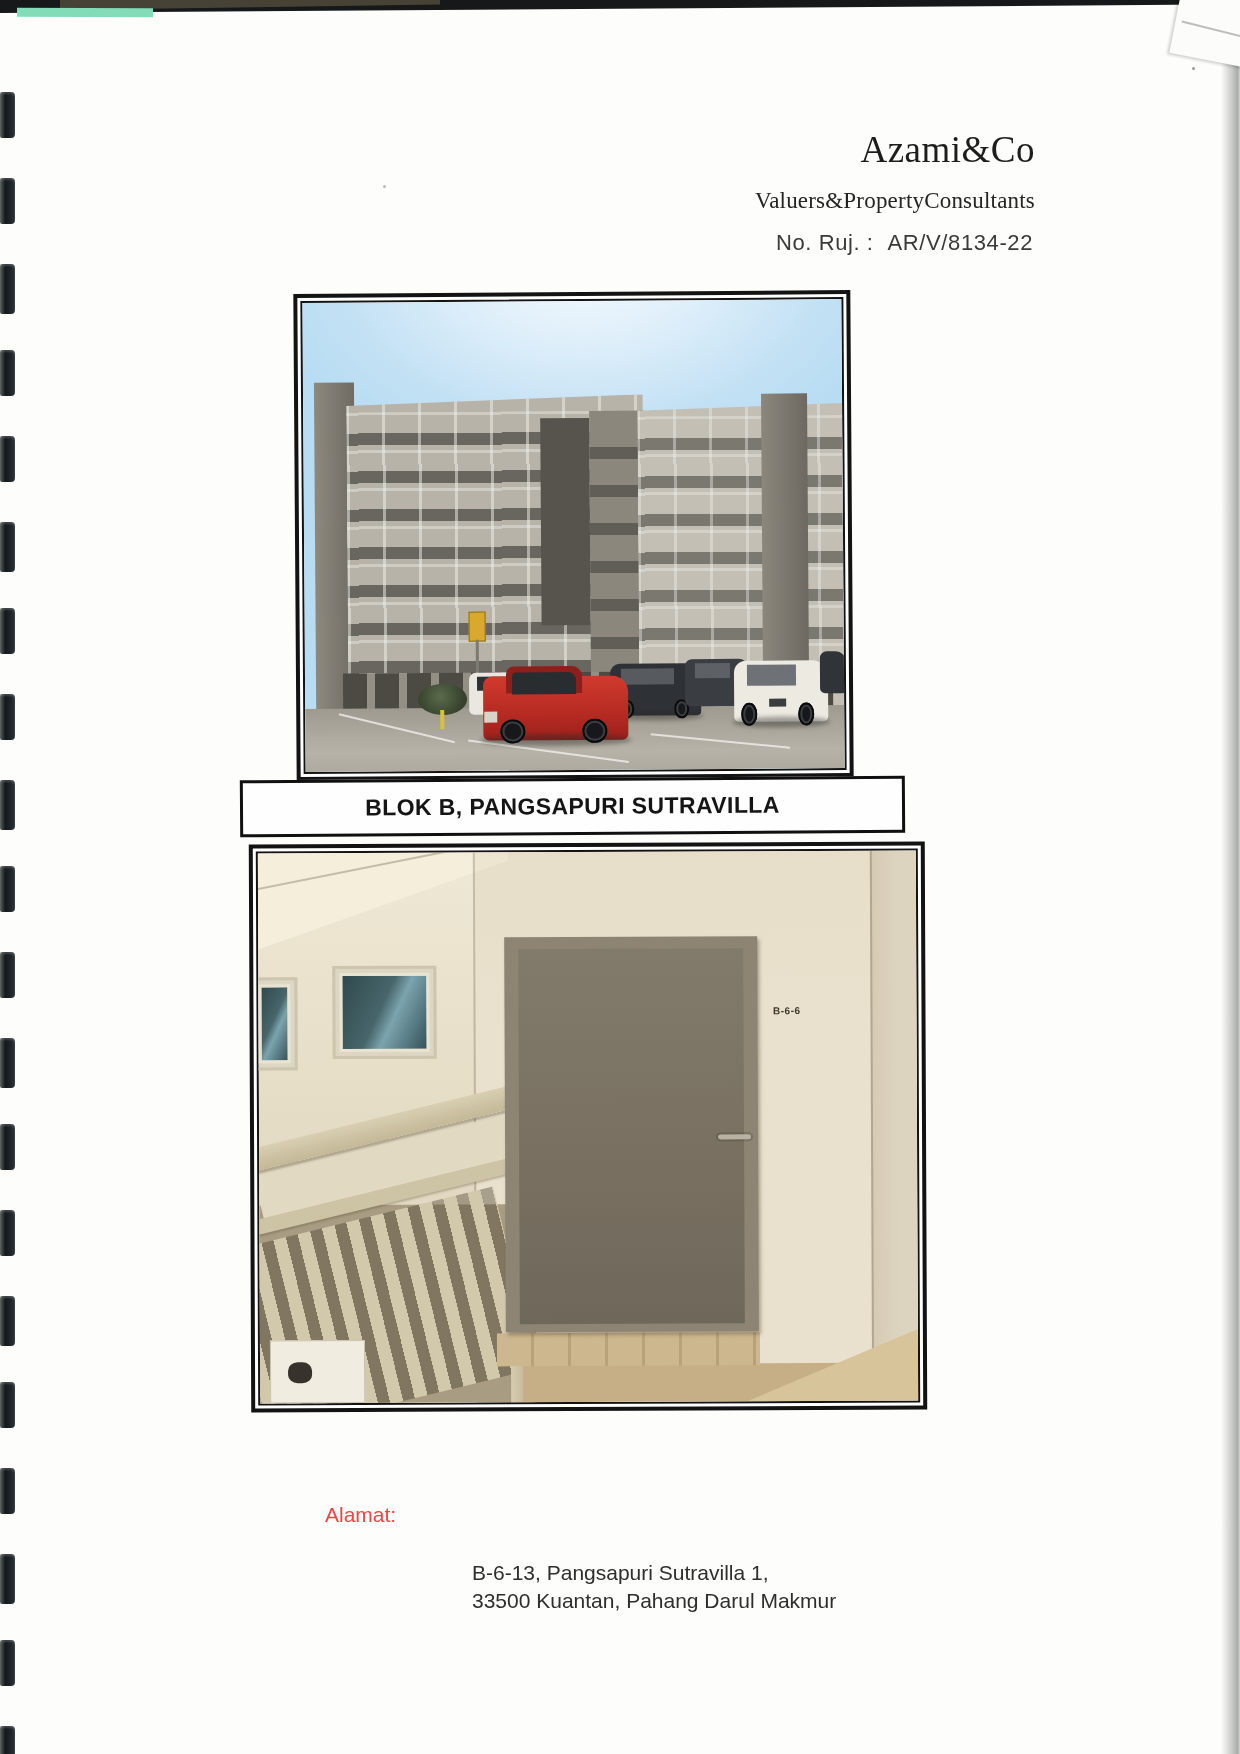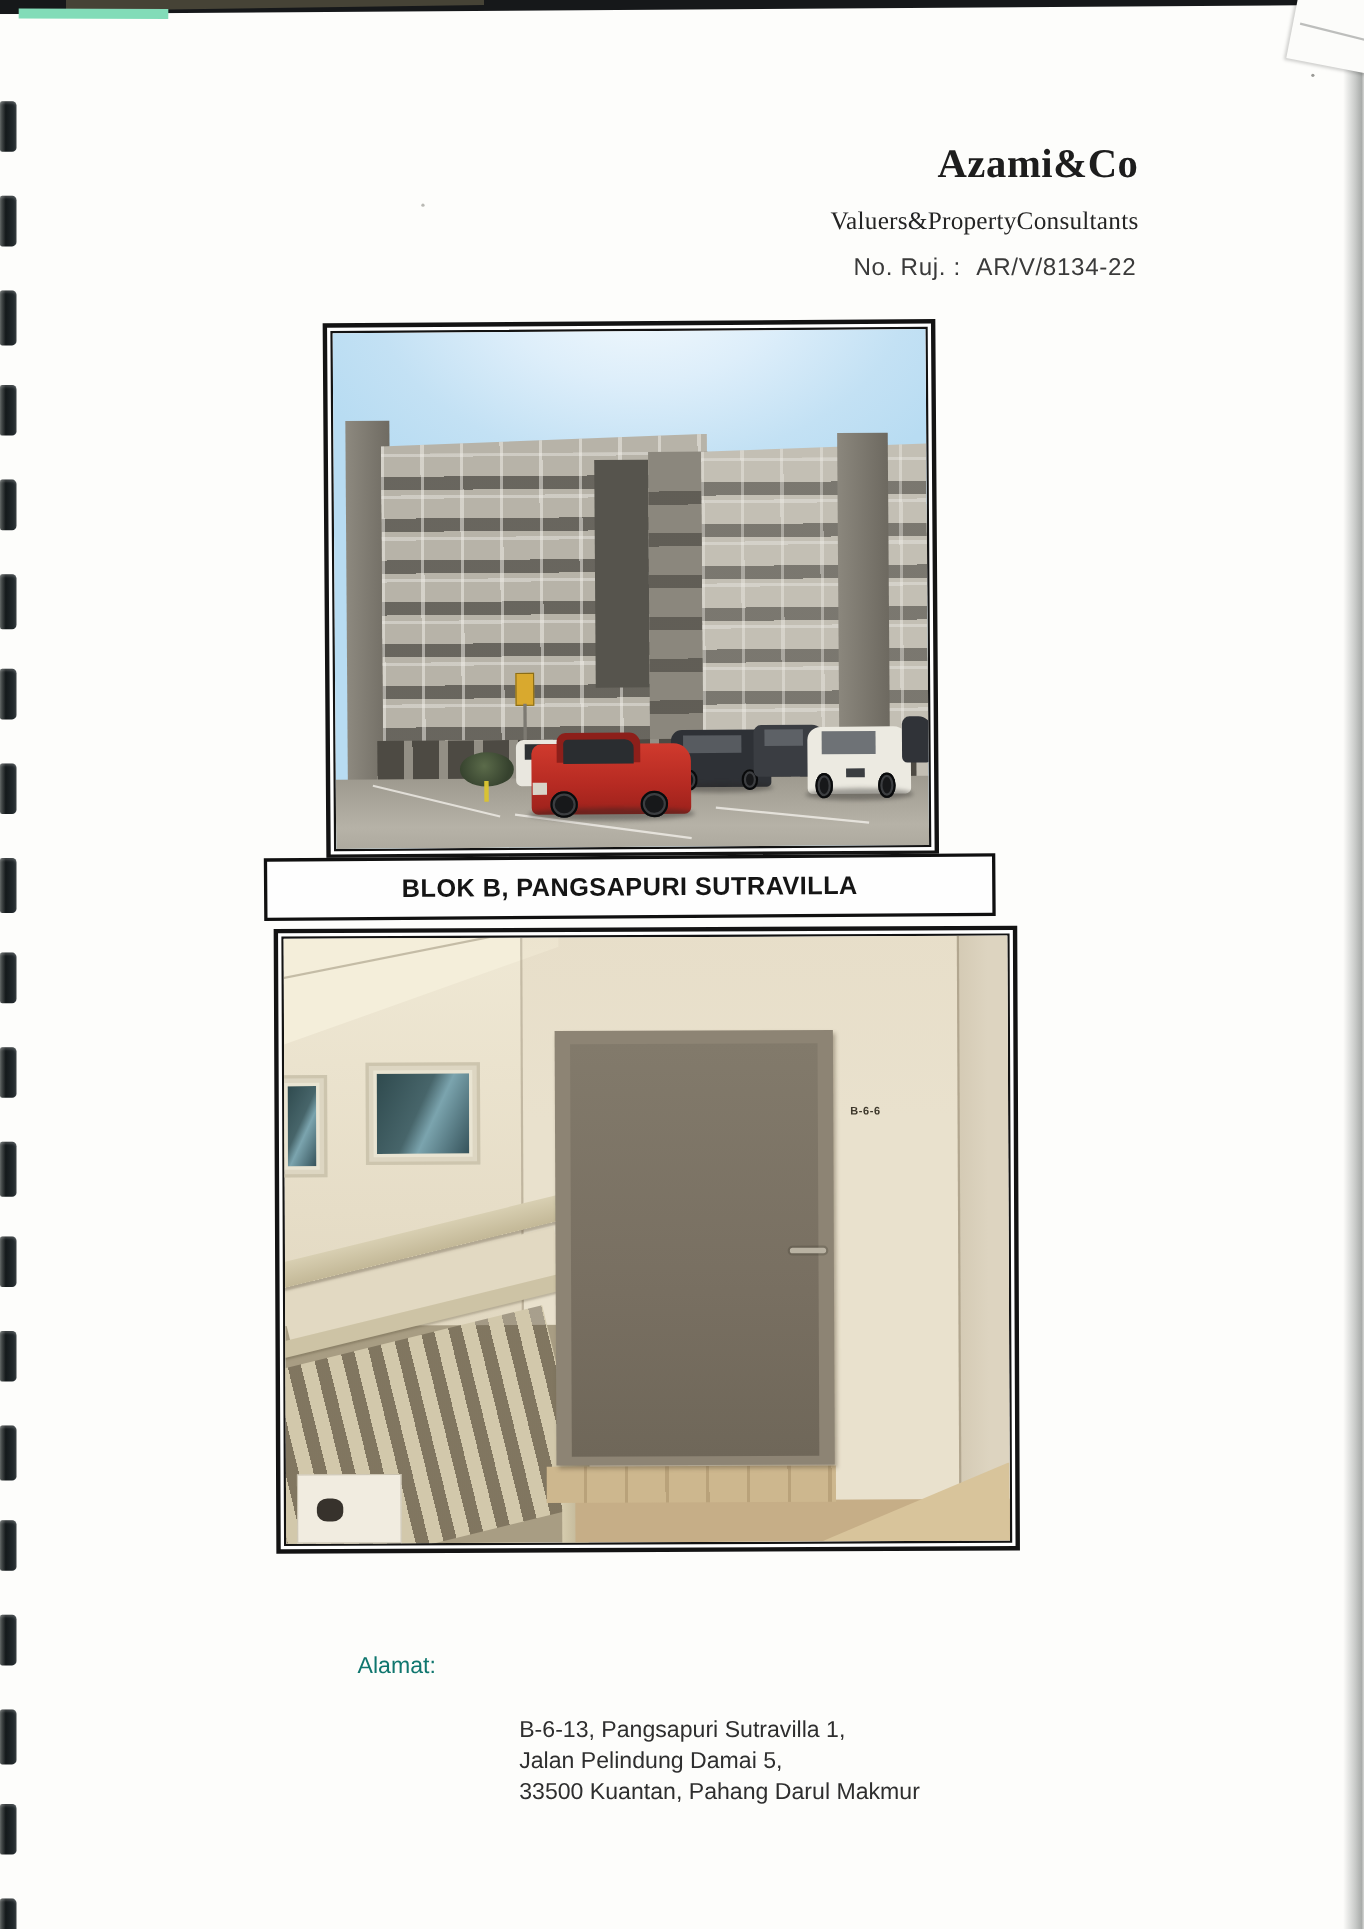--- a/index.html
+++ b/index.html
@@ -18,21 +18,21 @@
           transform:rotate(11deg);box-shadow:-2px 2px 3px rgba(0,0,0,.18);}
   .corner-line{position:absolute;left:1181px;top:28px;width:62px;height:2px;background:#bdbebc;transform:rotate(14deg);}
   .speck{position:absolute;border-radius:50%;}
   .binding-rail{position:absolute;left:0;top:0;width:22px;height:1754px;}
   .bind-hole{position:absolute;left:0;width:15px;height:46px;border-radius:2px 4px 4px 2px;
           background:linear-gradient(90deg,#5a5f5e 0%,#14191b 35%,#20272a 75%,#30373a 100%);
           box-shadow:inset 0 2px 2px rgba(255,255,255,.18);}
 
   
   .header{position:absolute;right:205px;top:128px;text-align:right;}
-  .company-name{font-family:"Liberation Serif",serif;font-weight:700;font-size:37px;color:#1d1d1d;letter-spacing:.5px;}
+  .company-name{font-family:"Liberation Serif",serif;font-weight:400;font-size:37px;color:#1d1d1d;letter-spacing:.5px;}
   .company-tagline{font-family:"Liberation Serif",serif;font-size:23px;color:#242424;margin-top:17px;letter-spacing:.2px;}
   .ref-line{position:absolute;right:207px;top:230px;font-size:22px;color:#3a3a3a;letter-spacing:.6px;}
   .ref-line .gap{display:inline-block;width:14px;}
 
   
   .photo{position:absolute;background:#ffffff;border:4px solid #131313;padding:3px;}
   .photo-inner{position:relative;width:100%;height:100%;border:2px solid #131313;overflow:hidden;box-sizing:border-box;}
   .abs{position:absolute;}
 
   
@@ -106,21 +106,21 @@
   .ac-unit{left:1.5%;top:88.5%;width:14.5%;height:11.5%;background:#f1ece0;border:1px solid #c9c2b0;box-sizing:border-box;}
   .ac-logo{position:absolute;left:18%;top:35%;width:26%;height:34%;background:#37322c;border-radius:40%;}
   .p2-floor{left:40%;top:93%;width:60%;height:7%;background:#c6ae87;}
   .p2-floor-wedge{left:74%;top:87%;width:26%;height:13%;background:#d8c49b;clip-path:polygon(0 100%,100% 0,100% 100%);}
   .p2-threshold{left:36%;top:87.5%;width:40%;height:6%;
        background:repeating-linear-gradient(90deg,#cdb78e 0 34px,#b9a27a 34px 37px);}
 
   
   .prop-title{position:absolute;left:280px;top:1443px;width:640px;text-align:center;
        font-weight:700;font-size:22px;letter-spacing:.4px;color:#1a1a1a;}
-  .addr-label{position:absolute;left:325px;top:1503px;font-size:21px;color:#0f766e;}
+  .addr-label{position:absolute;left:325px;top:1503px;font-size:21px;color:#ef4444;}
   .addr-lines{position:absolute;left:472px;top:1559px;font-size:21px;line-height:28px;color:#2e2e2e;}
 </style>
 </head>
 <body>
 
 <div class="page">
 
   <div class="topbar"></div>
   <div class="topbar-tint"></div>
   <div class="teal-strip"></div>
@@ -263,17 +263,16 @@
         <div class="door-panel"></div>
         <div class="door-handle"></div>
       </div>
       <div class="unit-label">B-6-6</div>
     </div>
   </div>
 
   <div class="addr-label">Alamat:</div>
   <div class="addr-lines">
     <div>B-6-13, Pangsapuri Sutravilla 1,</div>
-    <div>Jalan Pelindung Damai 5,</div>
     <div>33500 Kuantan, Pahang Darul Makmur</div>
   </div>
 
 </div>
 
 </body></html>

